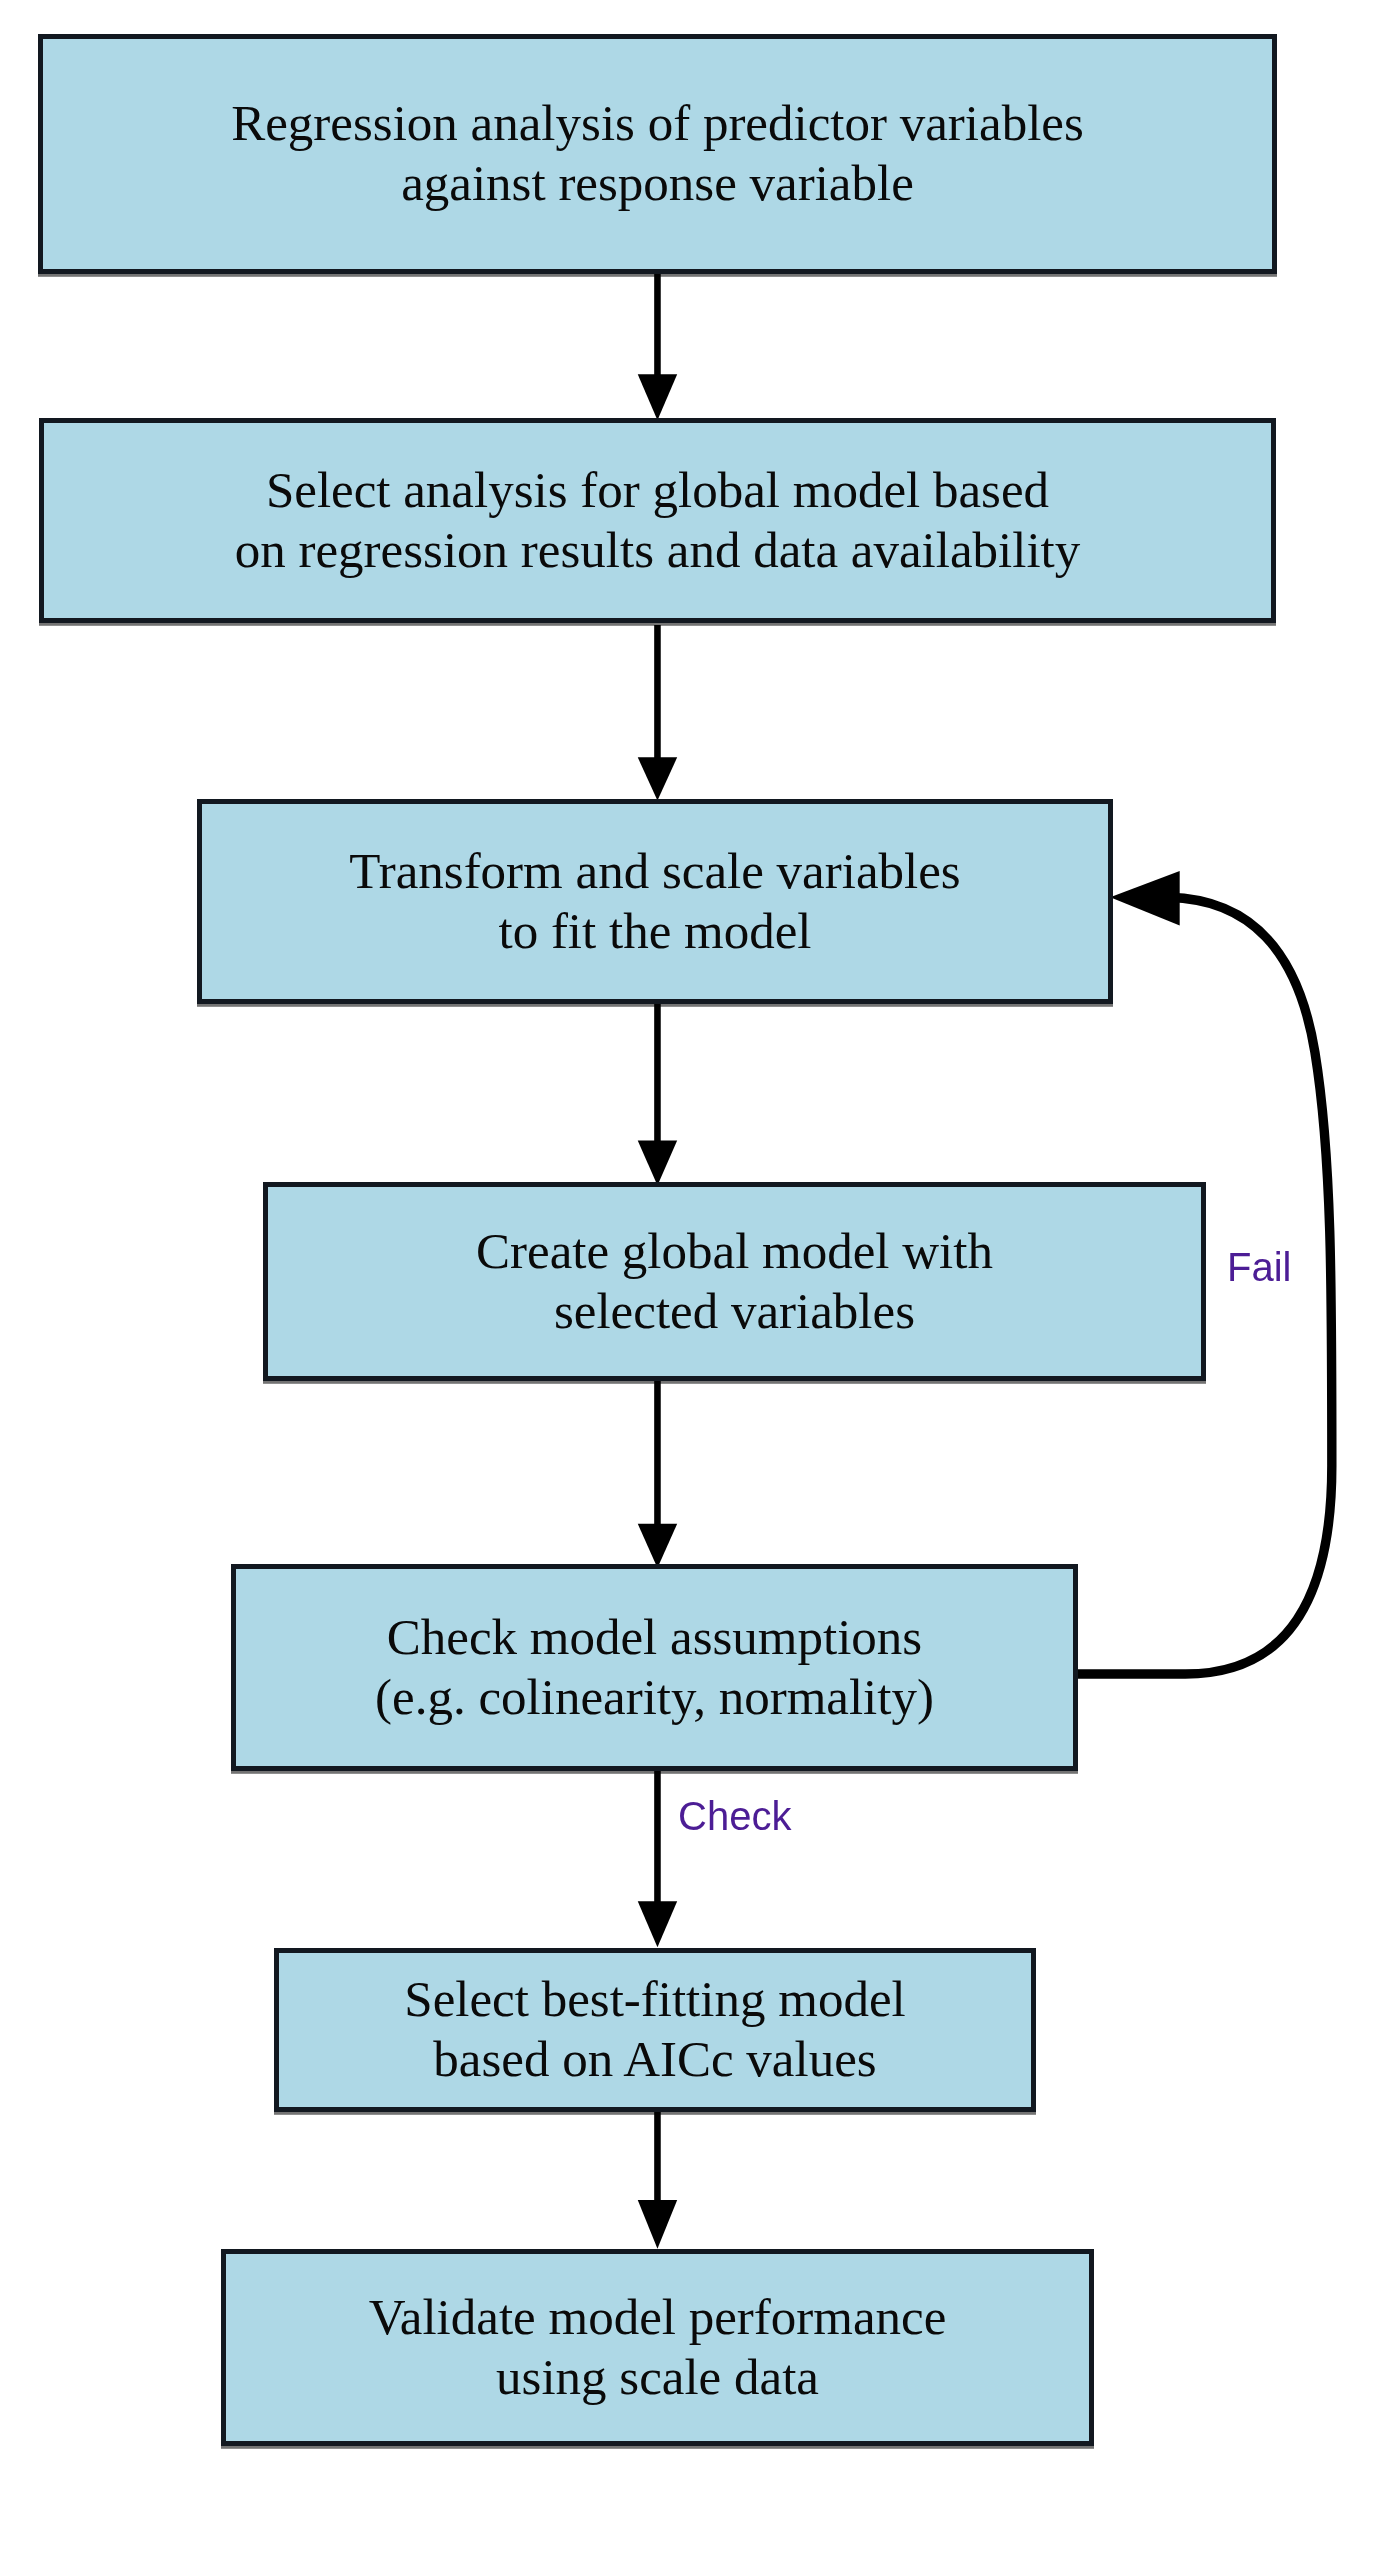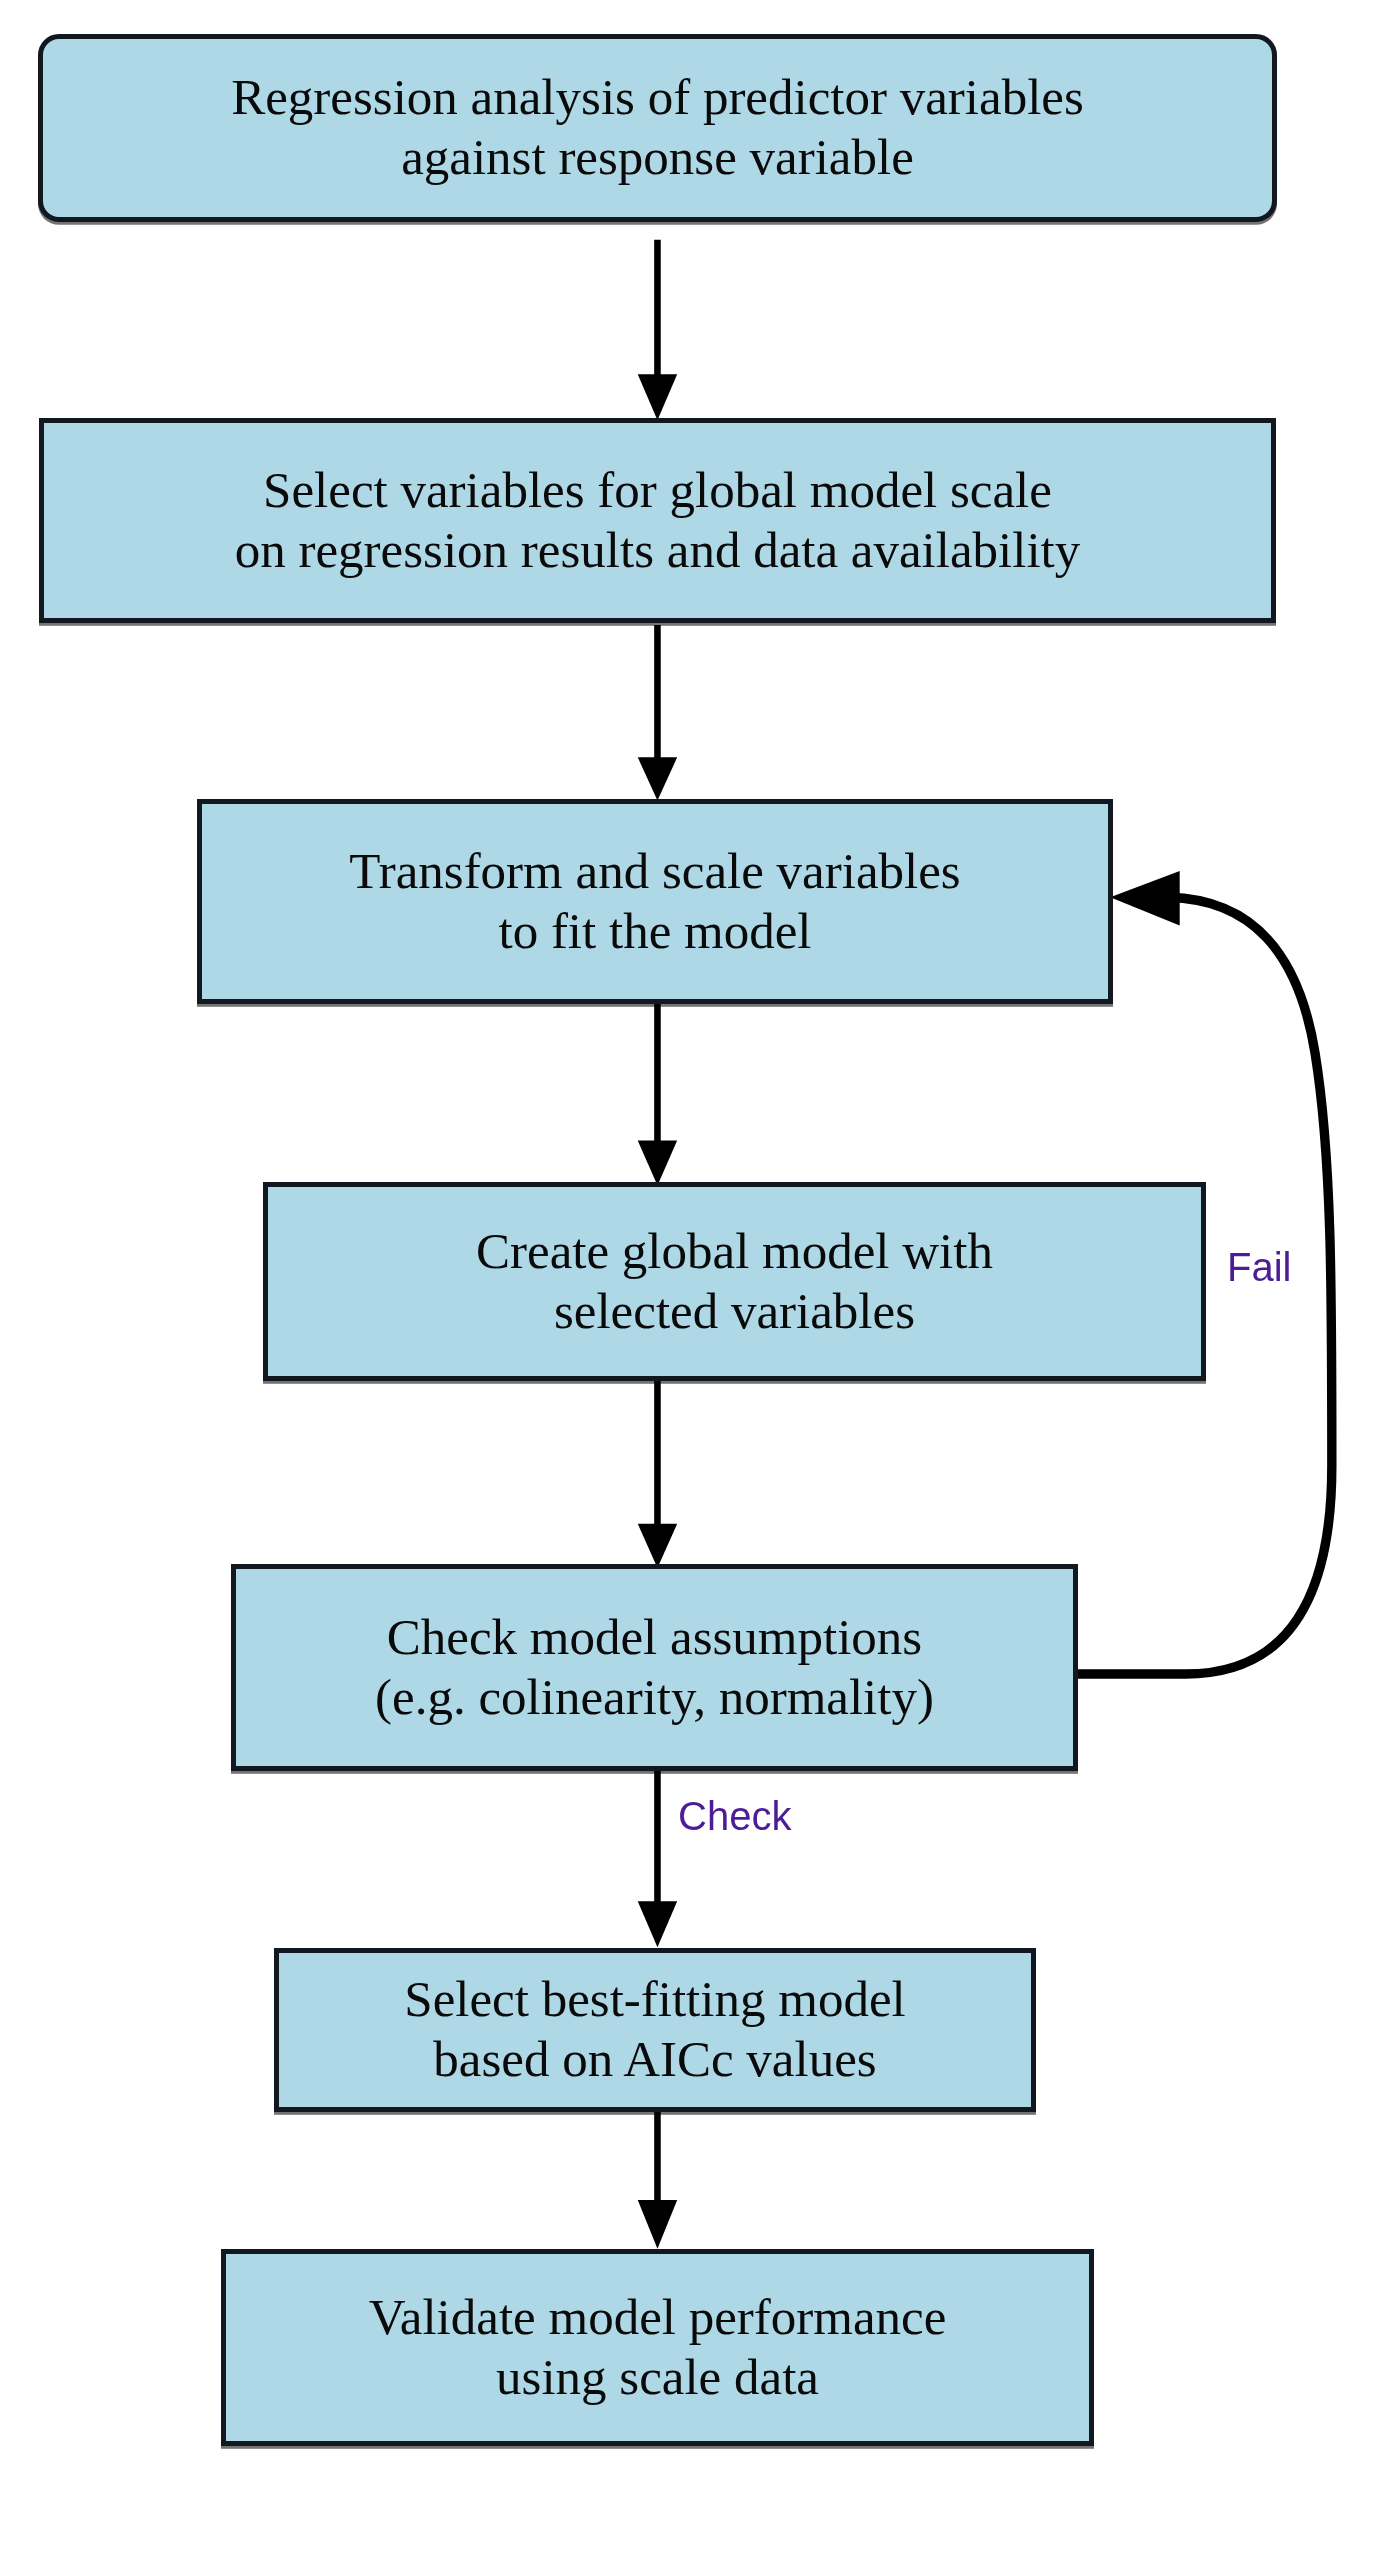--- a/index.html
+++ b/index.html
@@ -96,27 +96,27 @@
       <line x1="700" y1="1885" x2="700" y2="2030" stroke="#000000" stroke-width="7"></line>
       <polygon points="679,2024 721,2024 700,2073 " fill="#000000"></polygon>
     </g>
 
     <g>
       <line x1="700" y1="2248" x2="700" y2="2348" stroke="#000000" stroke-width="7"></line>
       <polygon points="679,2342 721,2342 700,2394 " fill="#000000"></polygon>
     </g>
   </svg>
 
-  <div class="node" style="left:38px; top:34px; width:1239px; height:188px;border-radius:21px;">
+  <div class="node" style="left:38px; top:34px; width:1239px; height:240px;">
     <span class="txt">Regression analysis of predictor variables
 against response variable</span>
   </div>
 
   <div class="node" style="left:39px; top:418px; width:1237px; height:205px;">
-    <span class="txt">Select variables for global model scale
+    <span class="txt">Select analysis for global model based
 on regression results and data availability</span>
   </div>
 
   <div class="node" style="left:197px; top:799px; width:916px; height:205px;">
     <span class="txt">Transform and scale variables
 to fit the model</span>
   </div>
 
   <div class="node" style="left:263px; top:1182px; width:943px; height:199px;">
     <span class="txt">Create global model with

